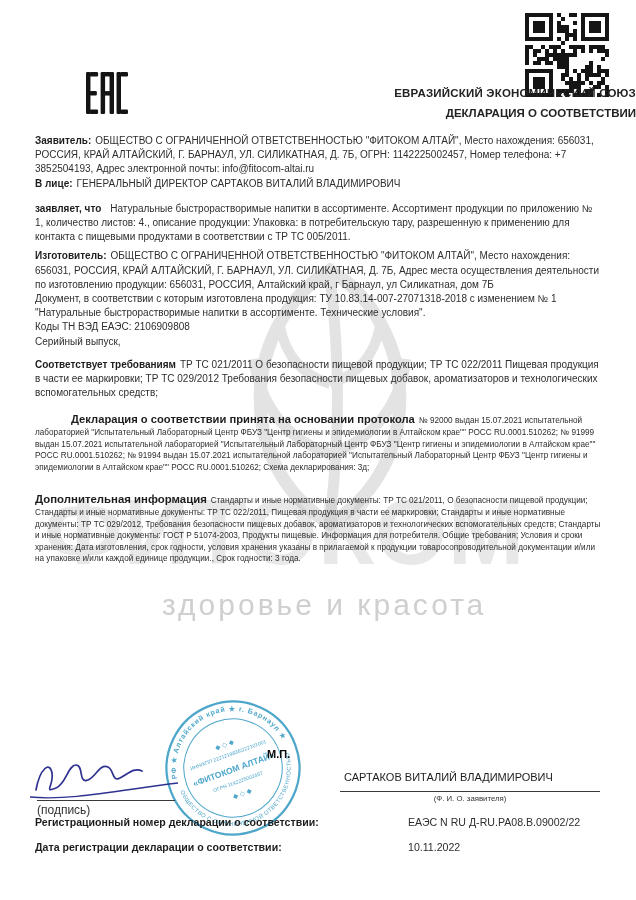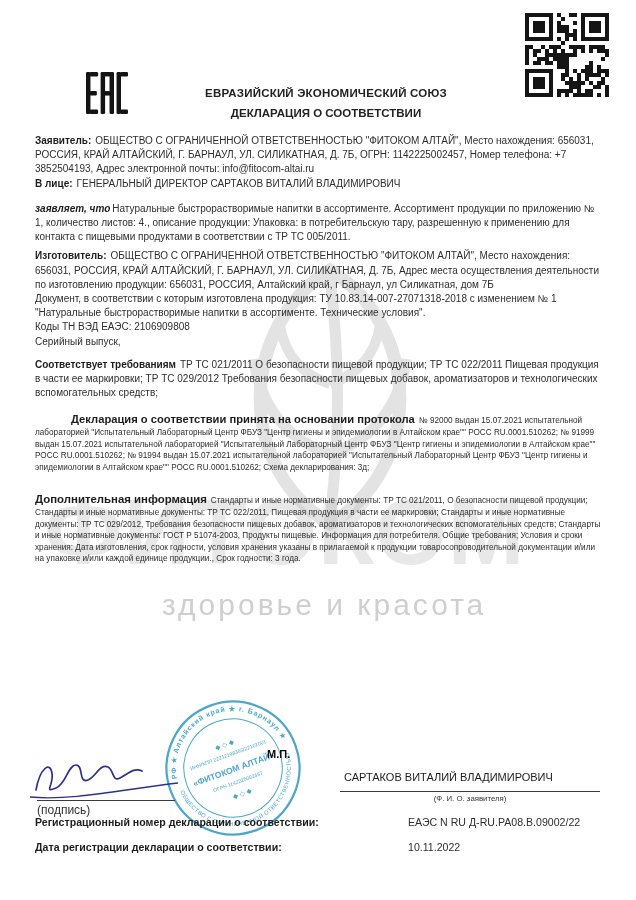--- a/index.html
+++ b/index.html
@@ -7,31 +7,31 @@
         font-family:"Liberation Sans",sans-serif;color:#2e2e2e;}
   
   .wm{position:absolute;z-index:0;pointer-events:none;}
   .wm-leaf{left:188px;top:252px;}
   .wm-brand{left:44px;top:486px;font-size:92px;font-weight:bold;color:#bdbdbd;opacity:.34;
             letter-spacing:1px;white-space:nowrap;line-height:1;}
   .wm-slogan{left:162px;top:588px;font-size:30px;color:#cfcfcf;letter-spacing:3px;white-space:nowrap;}
   
   .eac{position:absolute;left:86px;top:72px;z-index:2;}
   .qr{position:absolute;left:525px;top:13px;width:84px;height:84px;z-index:2;}
-  .titles{position:absolute;left:0;right:0;top:87px;text-align:center;z-index:2;padding-left:16px;}
+  .titles{position:absolute;left:0;right:0;top:87px;text-align:right;z-index:2;padding-left:16px;}
   .titles .t1{font-size:11.5px;font-weight:bold;letter-spacing:.2px;color:#222;}
   .titles .t2{font-size:11.5px;font-weight:bold;margin-top:8px;color:#222;}
   
   .content{position:absolute;left:35px;width:568px;top:134px;z-index:2;}
   .para{margin:0;font-size:10px;line-height:14.2px;color:#2e2e2e;}
   .para b{color:#1d1d1d;margin-right:4px;}
   .blk{display:block;}
   .s-person{}
   .s-declares{margin-top:11px;}
-  .s-declares b{margin-right:2px;font-style:italic;}
+  .s-declares b{margin-right:9px;}
   .s-manufacturer{margin-top:5px;}
   .s-complies{margin-top:9px;}
   .s-protocol{margin-top:14px;font-size:8.2px;line-height:11.6px;}
   .s-protocol b{font-size:11.2px;margin-left:36px;}
   .s-additional{margin-top:21px;font-size:8.2px;line-height:11.6px;}
   .s-additional b{font-size:11.4px;}
   .s-validity{margin-top:37px;font-size:11px;line-height:16.5px;font-weight:bold;color:#1d1d1d;}
   .s-validity .date{font-weight:normal;color:#2e2e2e;}
   
   .stamp{position:absolute;left:164px;top:699px;width:138px;height:138px;

